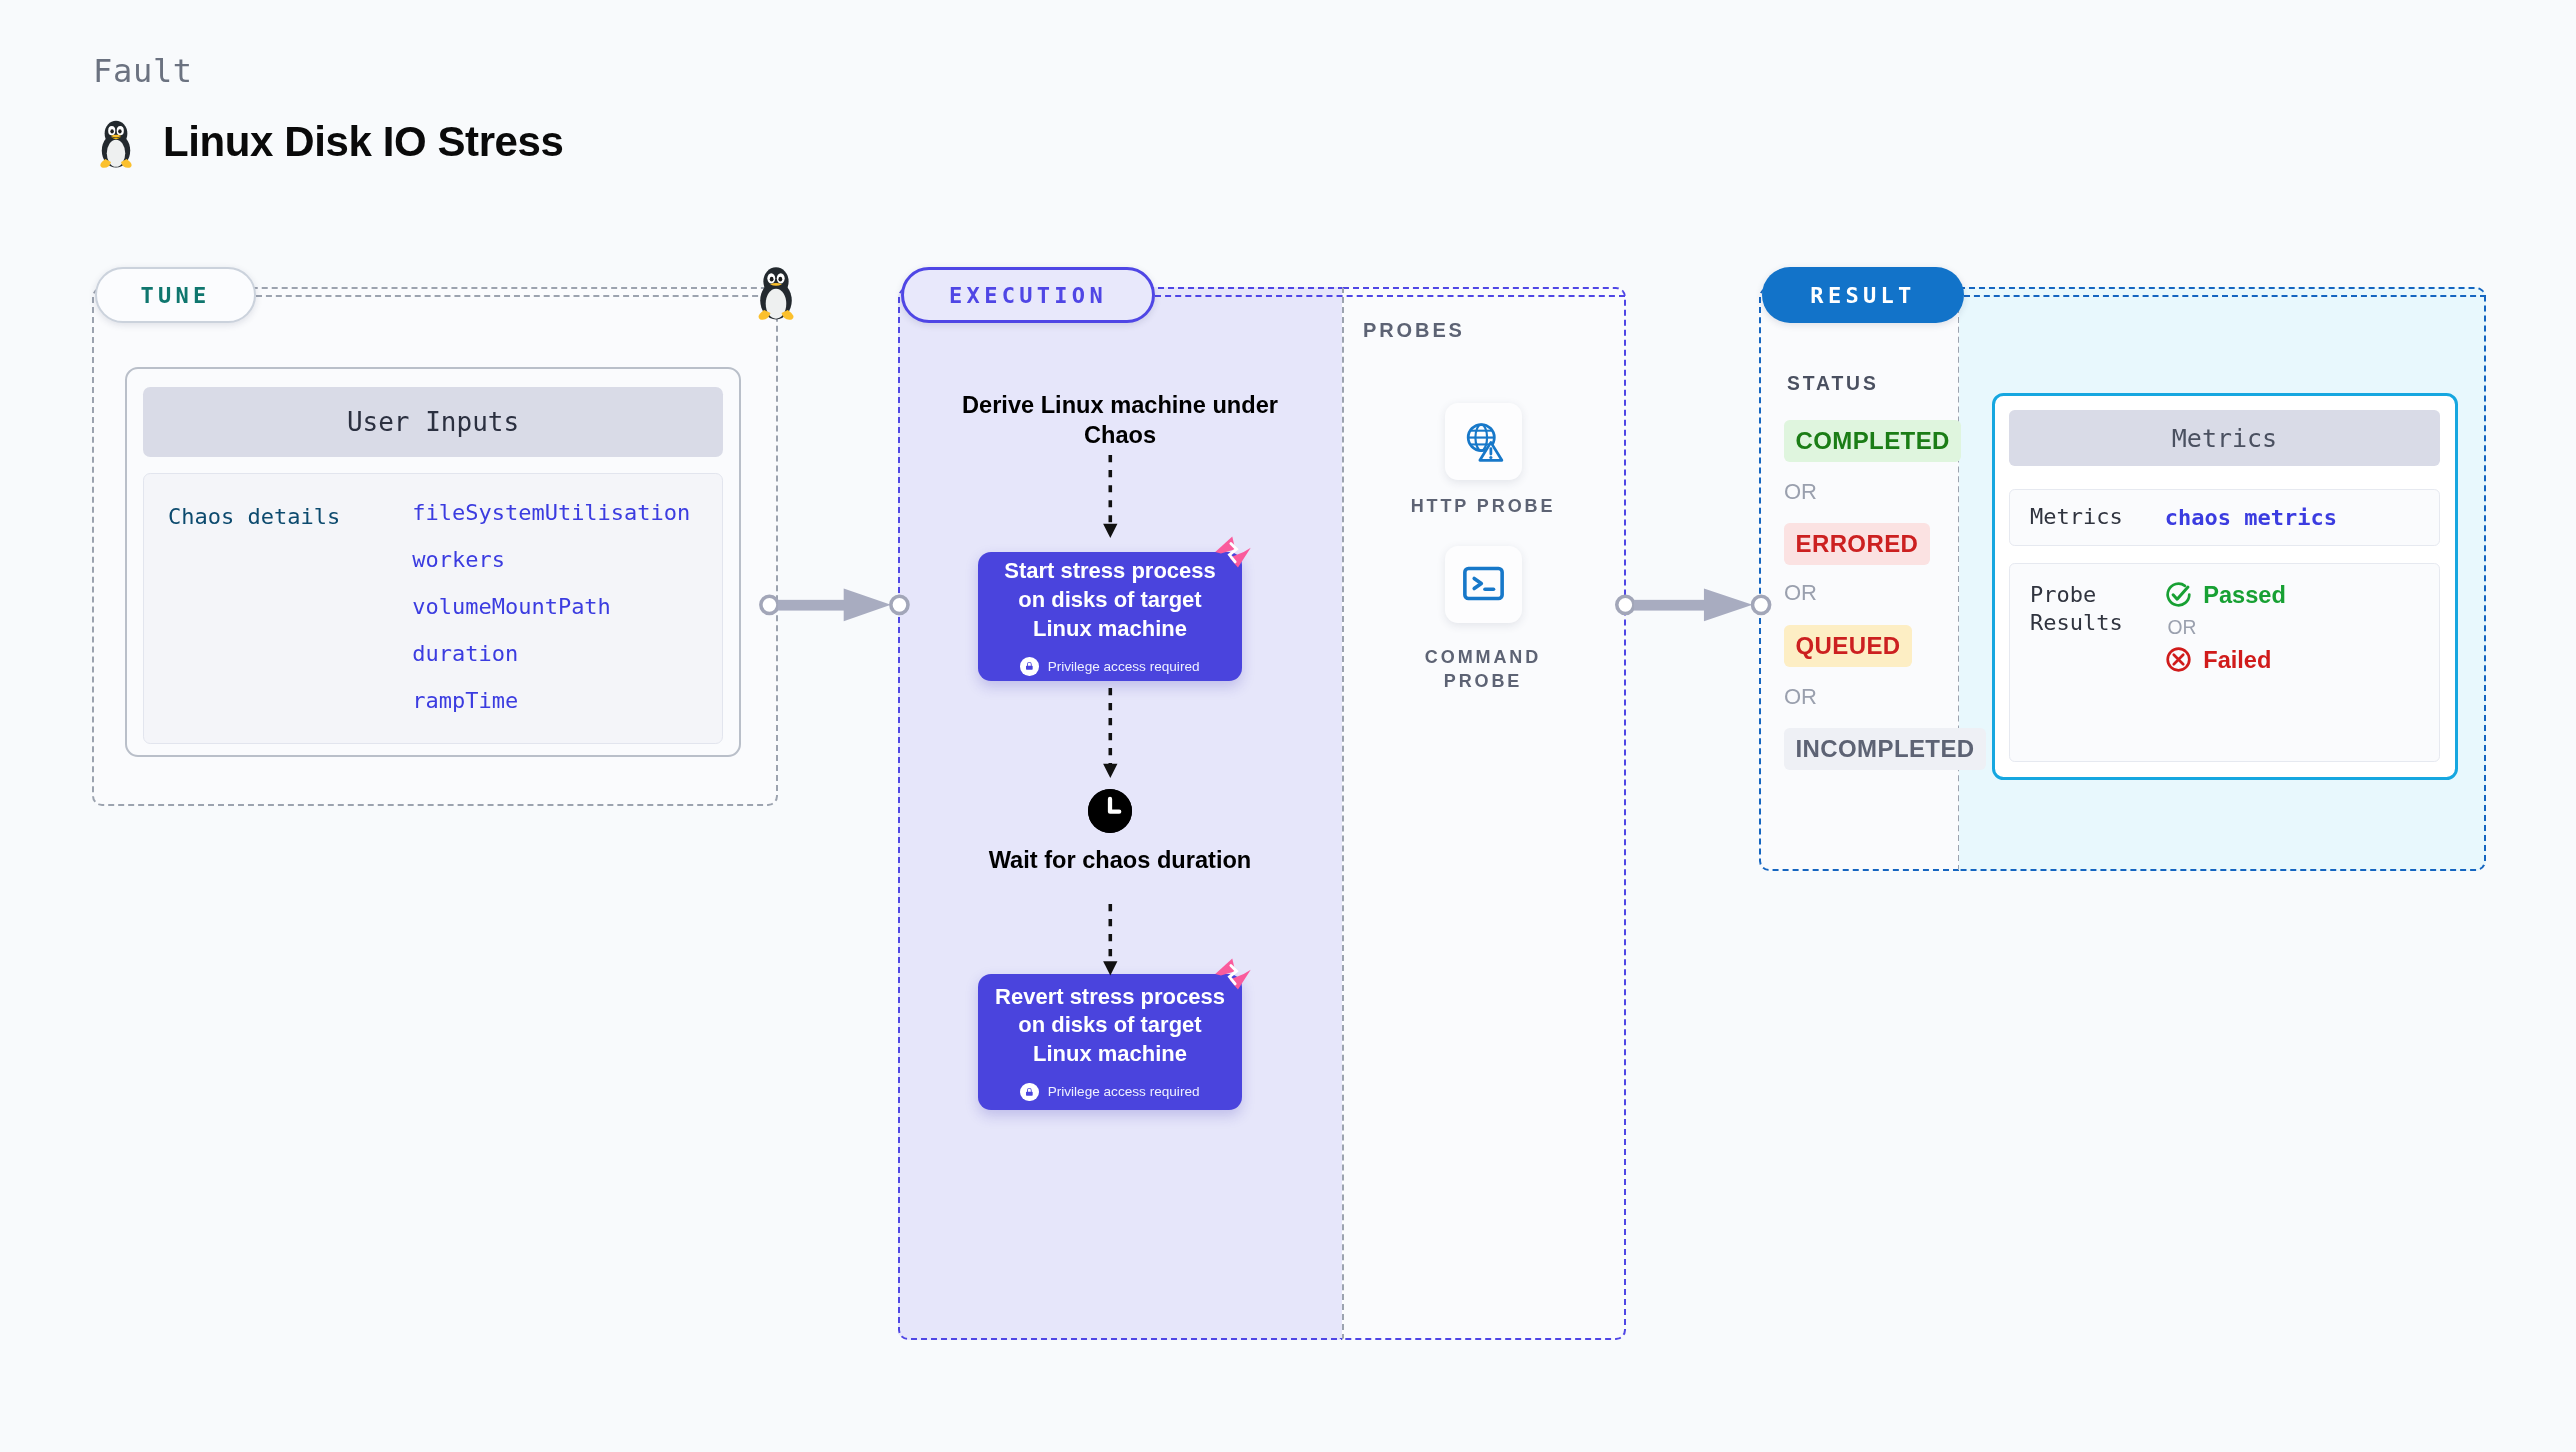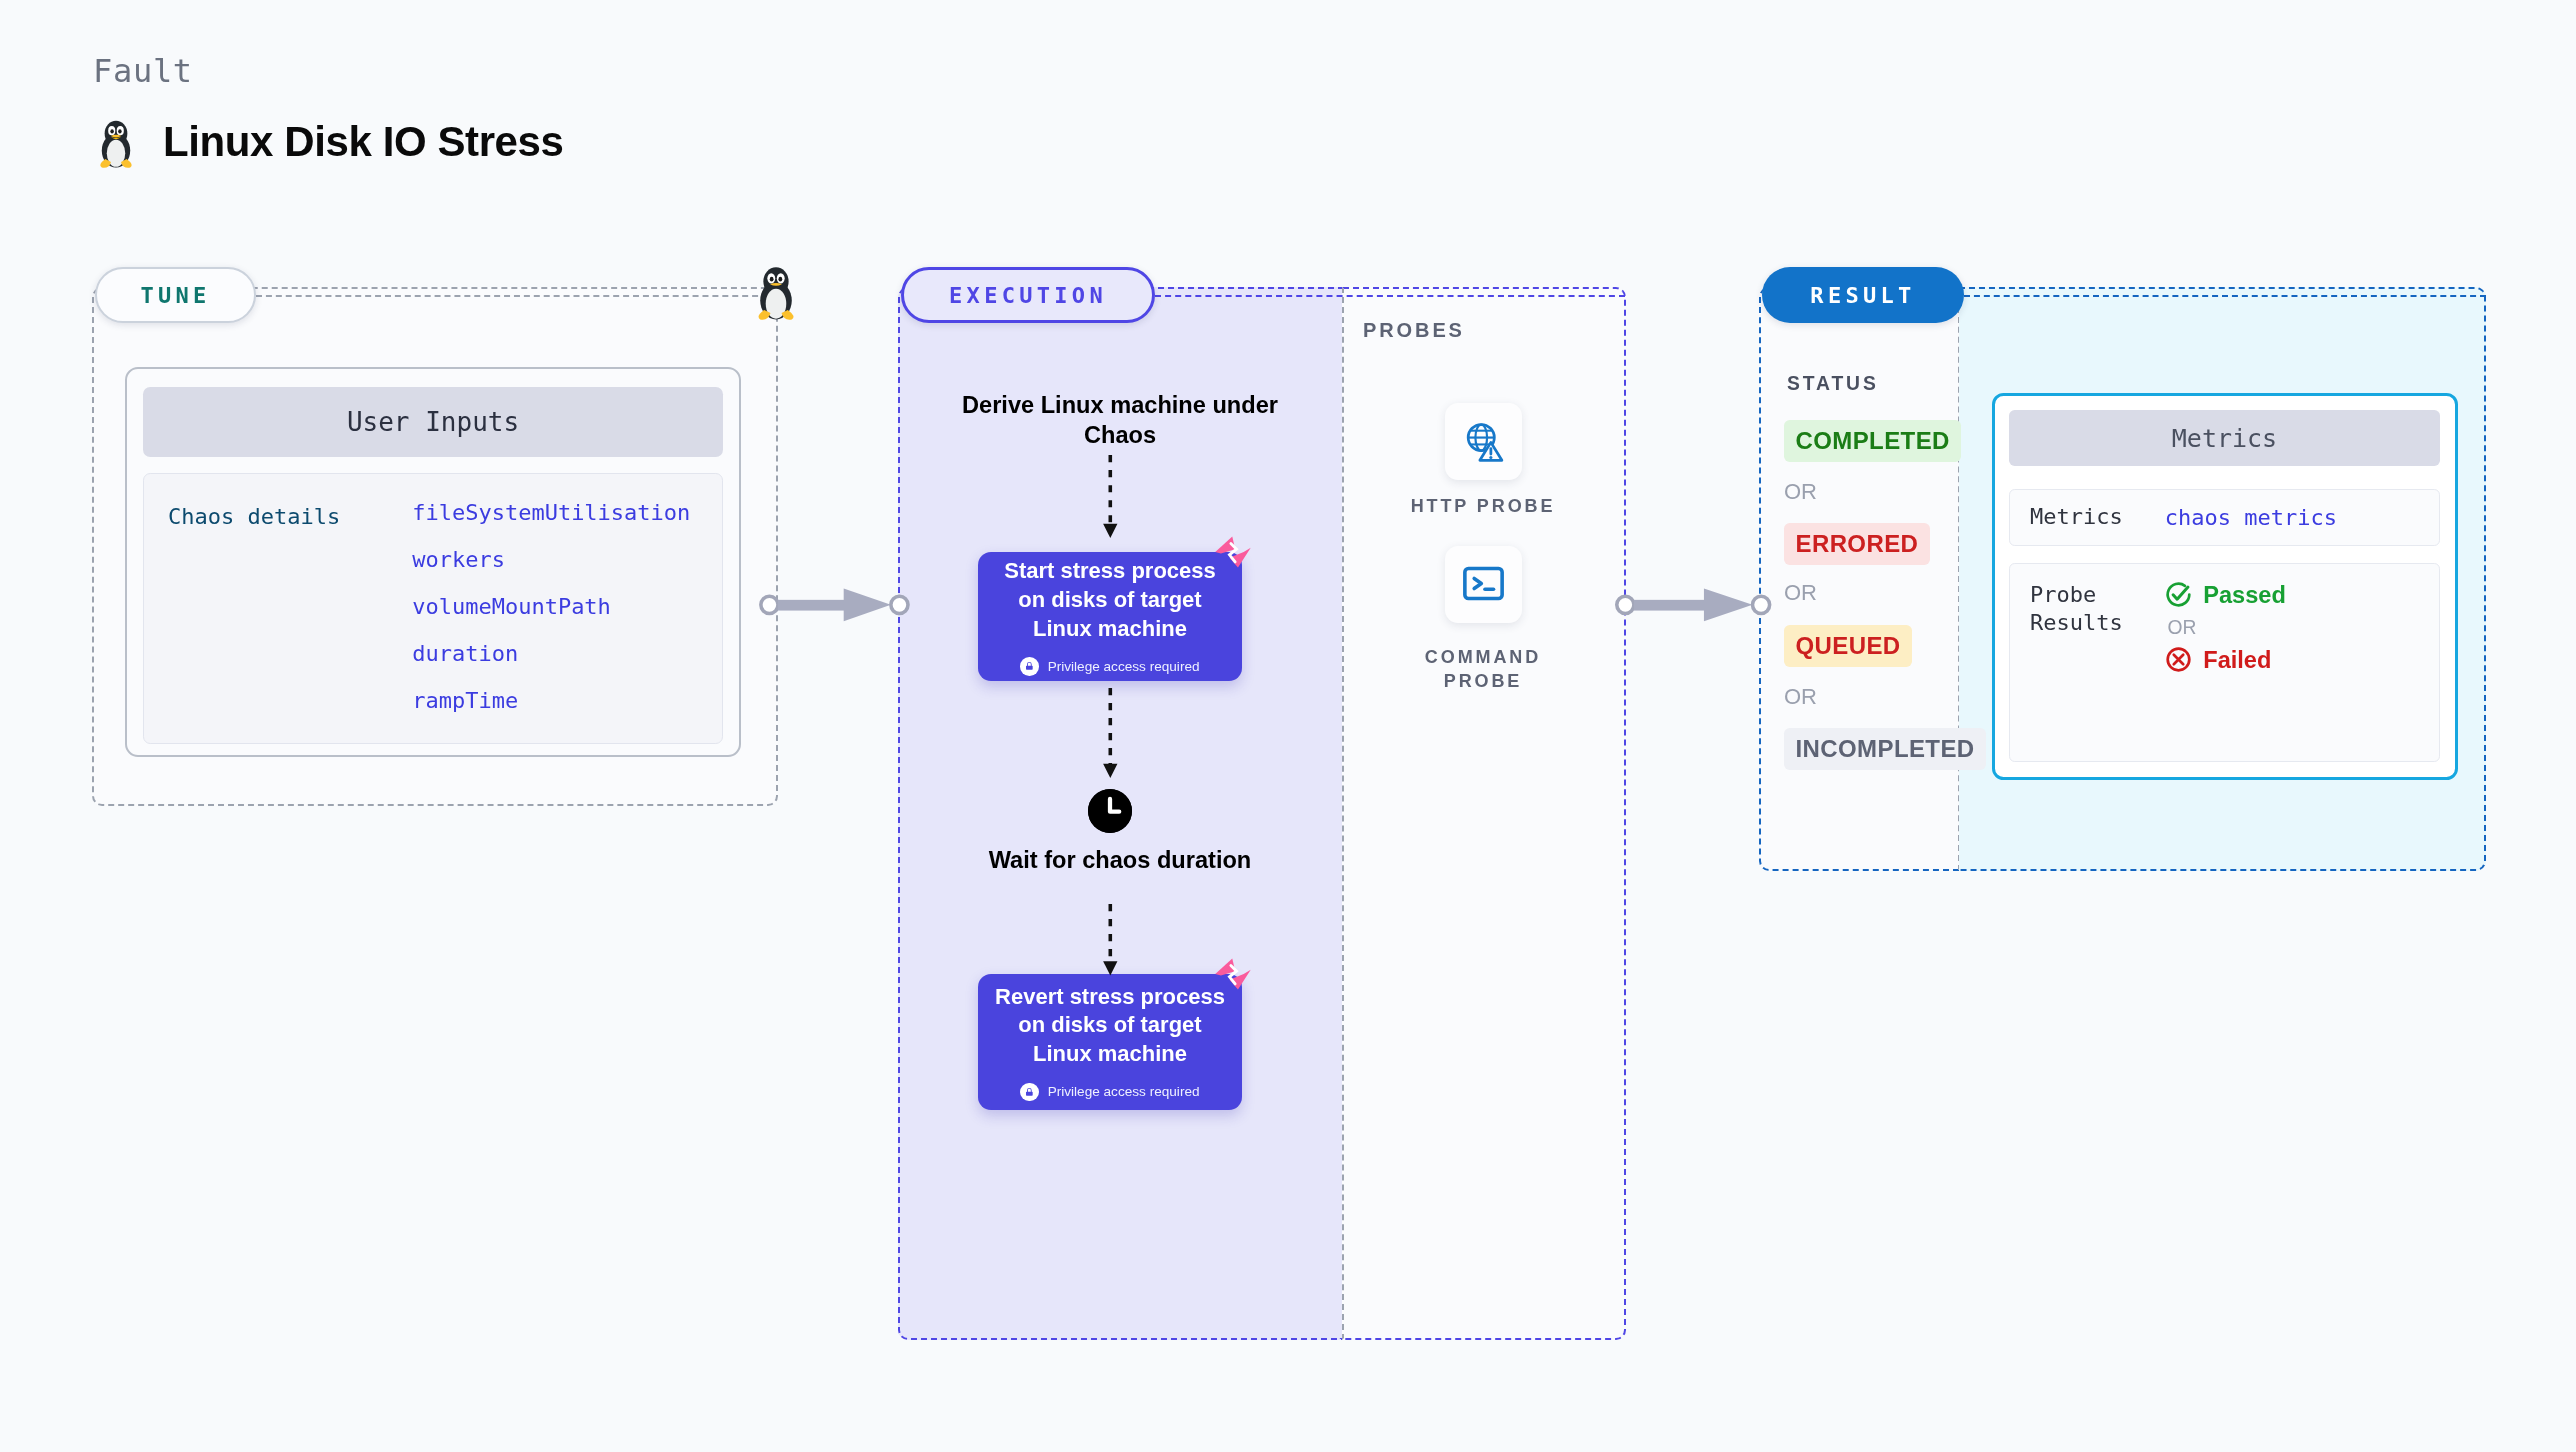--- a/index.html
+++ b/index.html
@@ -236,21 +236,21 @@
   }
   .out-row-metrics { top: 489px; height: 57px; align-items: center; }
   .out-row-probes  { top: 563px; height: 199px; }
   .out-key {
     font-family: "DejaVu Sans Mono", monospace;
     font-size: 22px; color: #30343f; line-height: 1.28; white-space: pre-line;
   }
   .out-val-metrics {
     margin-left: 42px;
     font-family: "DejaVu Sans Mono", monospace;
-    font-size: 22px; color: #3b3ce0;
+    font-size: 22px; color: #3b3ce0; font-weight: bold;
   }
   .probe-res-col { margin-left: 42px; display: flex; flex-direction: column; gap: 7.2px; }
   .res-line { display: flex; align-items: center; gap: 11.5px; }
   .res-pass { font-size: 23.6px; font-weight: 700; color: #17a033; }
   .res-fail { font-size: 23.6px; font-weight: 700; color: #d01b1b; }
   .res-or { font-size: 19.3px; color: #9aa0ae; margin-left: 2.9px; }
 
   
   .link-arrow { position: absolute; z-index: 6; }
 </style>

